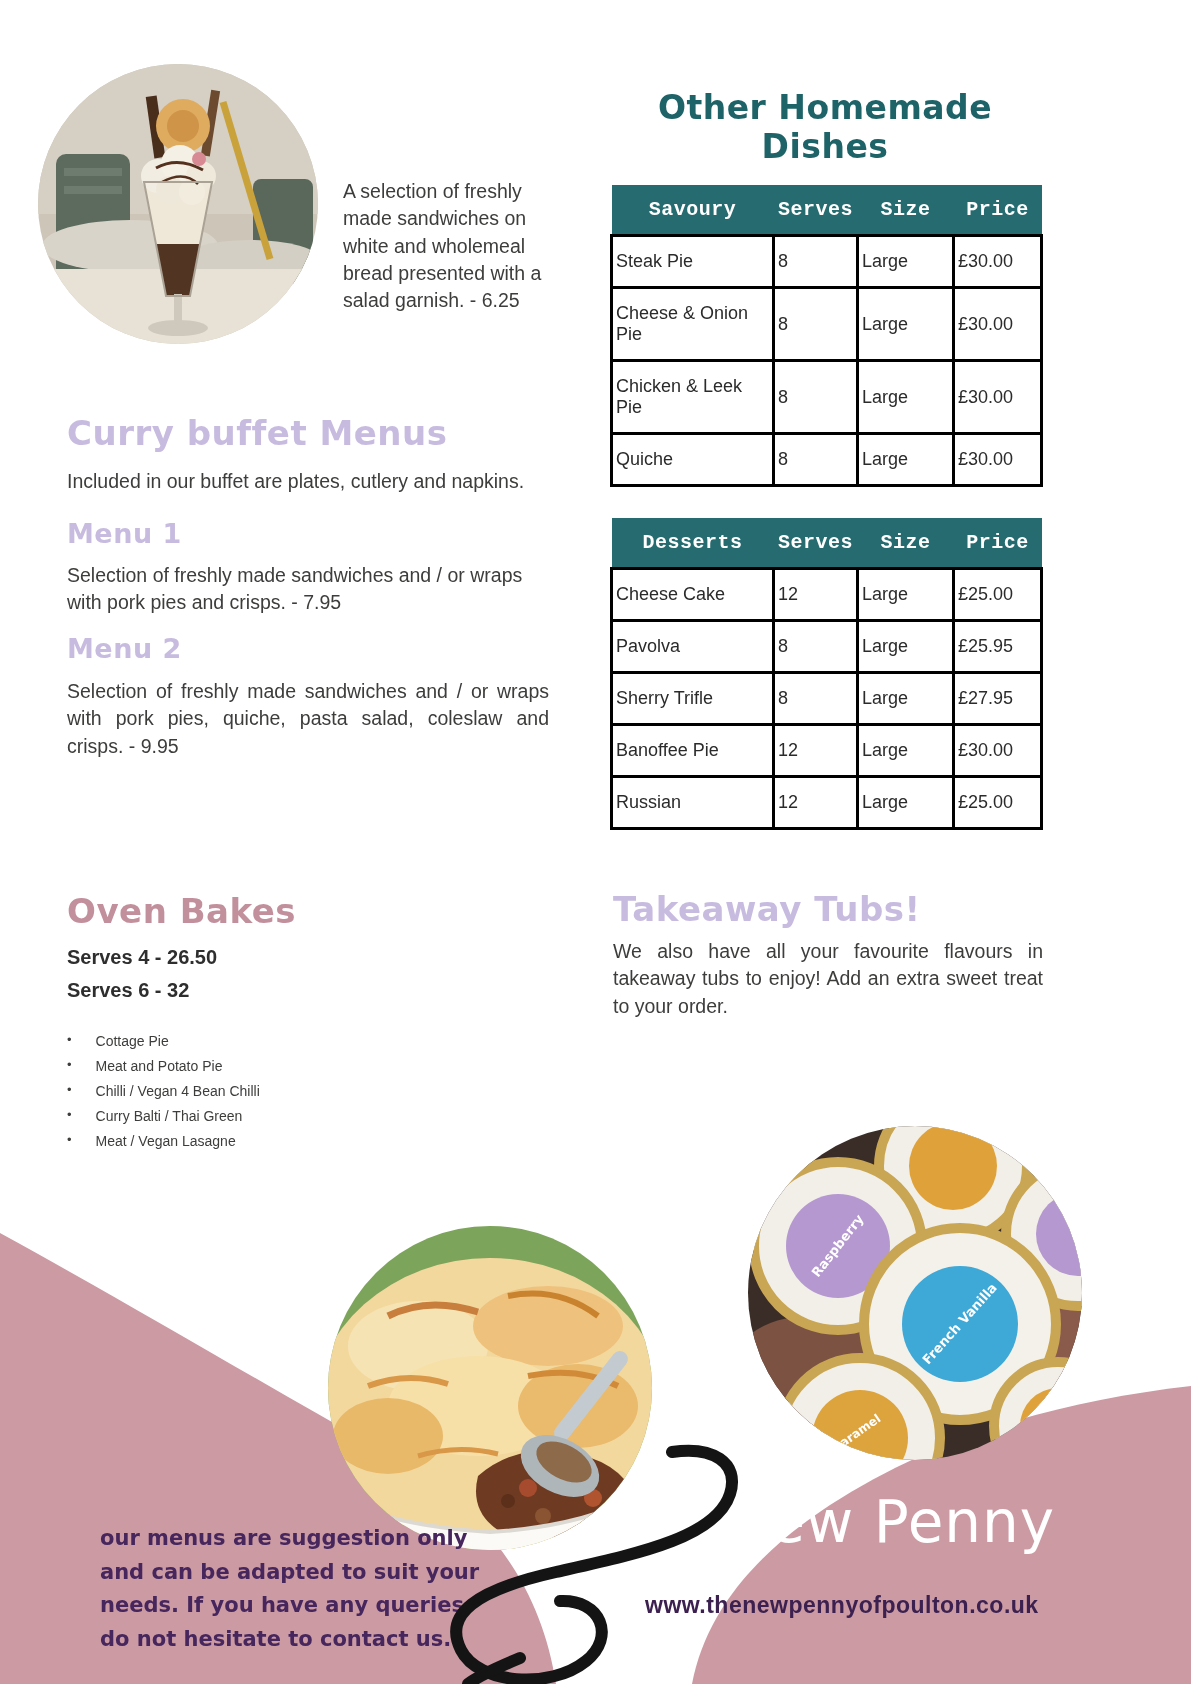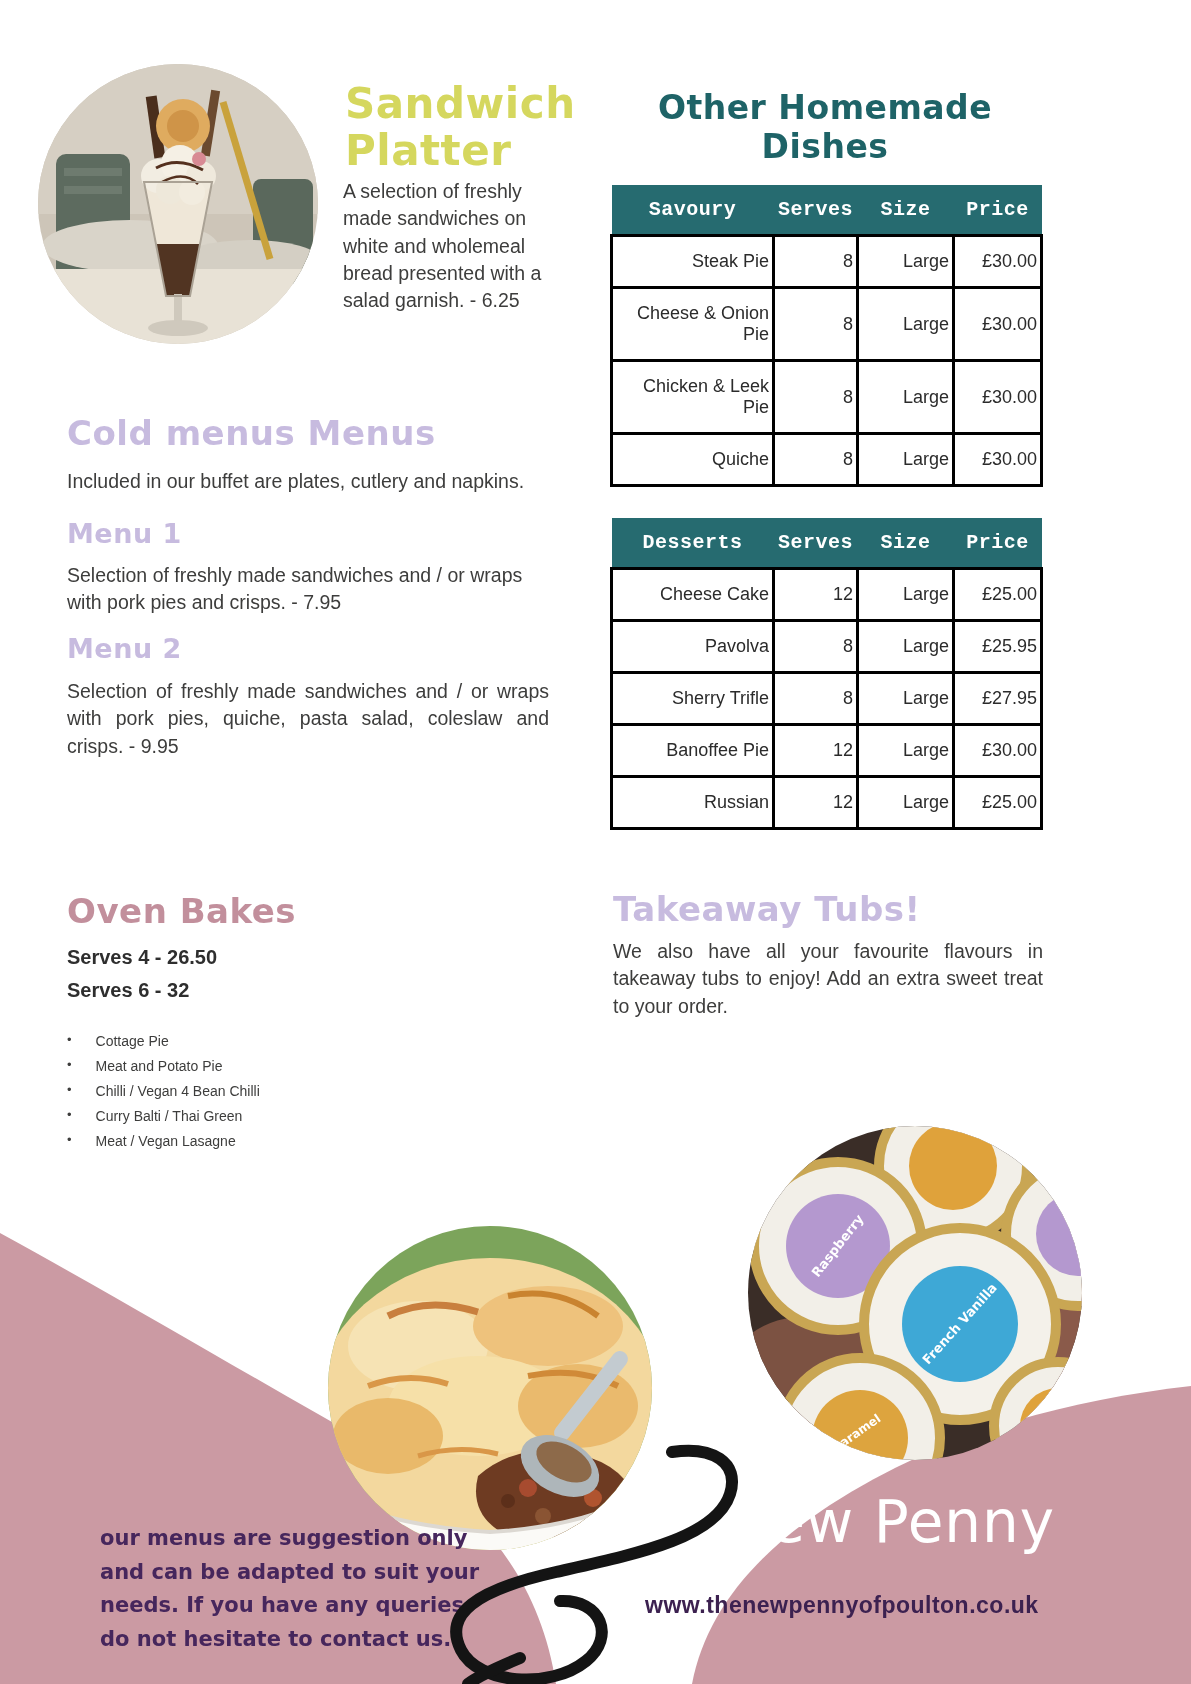--- a/index.html
+++ b/index.html
@@ -14,21 +14,21 @@
   .title-menu{font-size:27px;color:#c7bbdf;}
   .title-oven{left:67px;top:891px;font-size:34px;color:#c28f9c;}
   .title-takeaway{left:613px;top:889px;font-size:34px;color:#c7bbdf;}
   .body-text{font-size:19.5px;line-height:1.4;color:#3d3d3c;}
   .justify{text-align:justify;}
   .serves{font-weight:700;font-size:20px;color:#2e2e2e;}
   
   table.menu-table{position:absolute;left:610px;width:430px;border-collapse:collapse;table-layout:fixed;}
   table.menu-table th{background:#266b70;color:#fff;font-size:20px;font-weight:700;
         padding:13px 2px;font-family:Liberation Mono, monospace;letter-spacing:.5px;border:none;}
-  table.menu-table td{border:3px solid #000;background:#fff;text-align:right;
+  table.menu-table td{border:3px solid #000;background:#fff;text-align:left;
         font-size:18px;color:#2b2b2b;padding:14px 3px;}
   .c0{width:162px}.c1{width:84px}.c2{width:96px}.c3{width:88px}
   
   .bullets{left:67px;top:1033px;width:420px;}
   .bullets .li{display:flex;align-items:center;margin-bottom:9px;font-size:14px;}
   .bullets .li::before{content:"•";font-size:13px;margin-right:24px;position:relative;top:-2px;}
   
   .photo{border-radius:50%;overflow:hidden;z-index:2;}
   .sundae{left:38px;top:64px;width:280px;height:280px;}
   .pie{left:328px;top:1226px;width:324px;height:324px;}
@@ -78,24 +78,20 @@
       <circle cx="154" cy="128" r="13" fill="#f2ecdf"></circle>
       <path d="M118,104 Q140,92 165,106" stroke="#54301e" stroke-width="3" fill="none"></path>
       <path d="M124,118 Q146,106 160,120" stroke="#54301e" stroke-width="2.5" fill="none"></path>
       <circle cx="161" cy="95" r="7" fill="#d88a94"></circle>
       <rect x="136" y="230" width="8" height="32" fill="#cfc9bd"></rect>
       <ellipse cx="140" cy="264" rx="30" ry="8" fill="#cfc9bd"></ellipse>
       <path d="M106,118 L174,118 L152,232 L128,232 Z" fill="none" stroke="#aaa295" stroke-width="2"></path>
     </svg>
   </div>
 
-  <div class="abs hand title-sandwich">
-    <div>Sandwich</div>
-    <div>Platter</div>
-  </div>
   <div class="abs body-text" style="left:343px;top:178px;width:205px;">A selection of freshly made sandwiches on white and wholemeal bread presented with a salad garnish. - 6.25</div>
 
   <div class="abs hand title-teal">Other Homemade Dishes</div>
 
   <table class="menu-table" style="top:185px;">
     <colgroup>
         <col class="c0">
         <col class="c1">
         <col class="c2">
         <col class="c3">
@@ -178,21 +174,21 @@
       </tr>
       <tr>
         <td>Russian</td>
         <td>12</td>
         <td>Large</td>
         <td>£25.00</td>
       </tr>
     </tbody>
   </table>
 
-  <div class="abs hand title-cold">Cold menus Menus</div>
+  <div class="abs hand title-cold">Curry buffet Menus</div>
   <div class="abs body-text" style="left:67px;top:468px;width:520px;">Included in our buffet are plates, cutlery and napkins.</div>
 
   <div class="abs hand title-menu" style="left:67px;top:518px;">Menu 1</div>
   <div class="abs body-text" style="left:67px;top:562px;width:478px;">Selection of freshly made sandwiches and / or wraps with pork pies and crisps. - 7.95</div>
 
   <div class="abs hand title-menu" style="left:67px;top:633px;">Menu 2</div>
   <div class="abs body-text justify" style="left:67px;top:678px;width:482px;">Selection of freshly made sandwiches and / or wraps with pork pies, quiche, pasta salad, coleslaw and crisps. - 9.95</div>
 
   <div class="abs hand title-oven">Oven Bakes</div>
   <div class="abs serves" style="left:67px;top:946px;">Serves 4 - 26.50</div>

